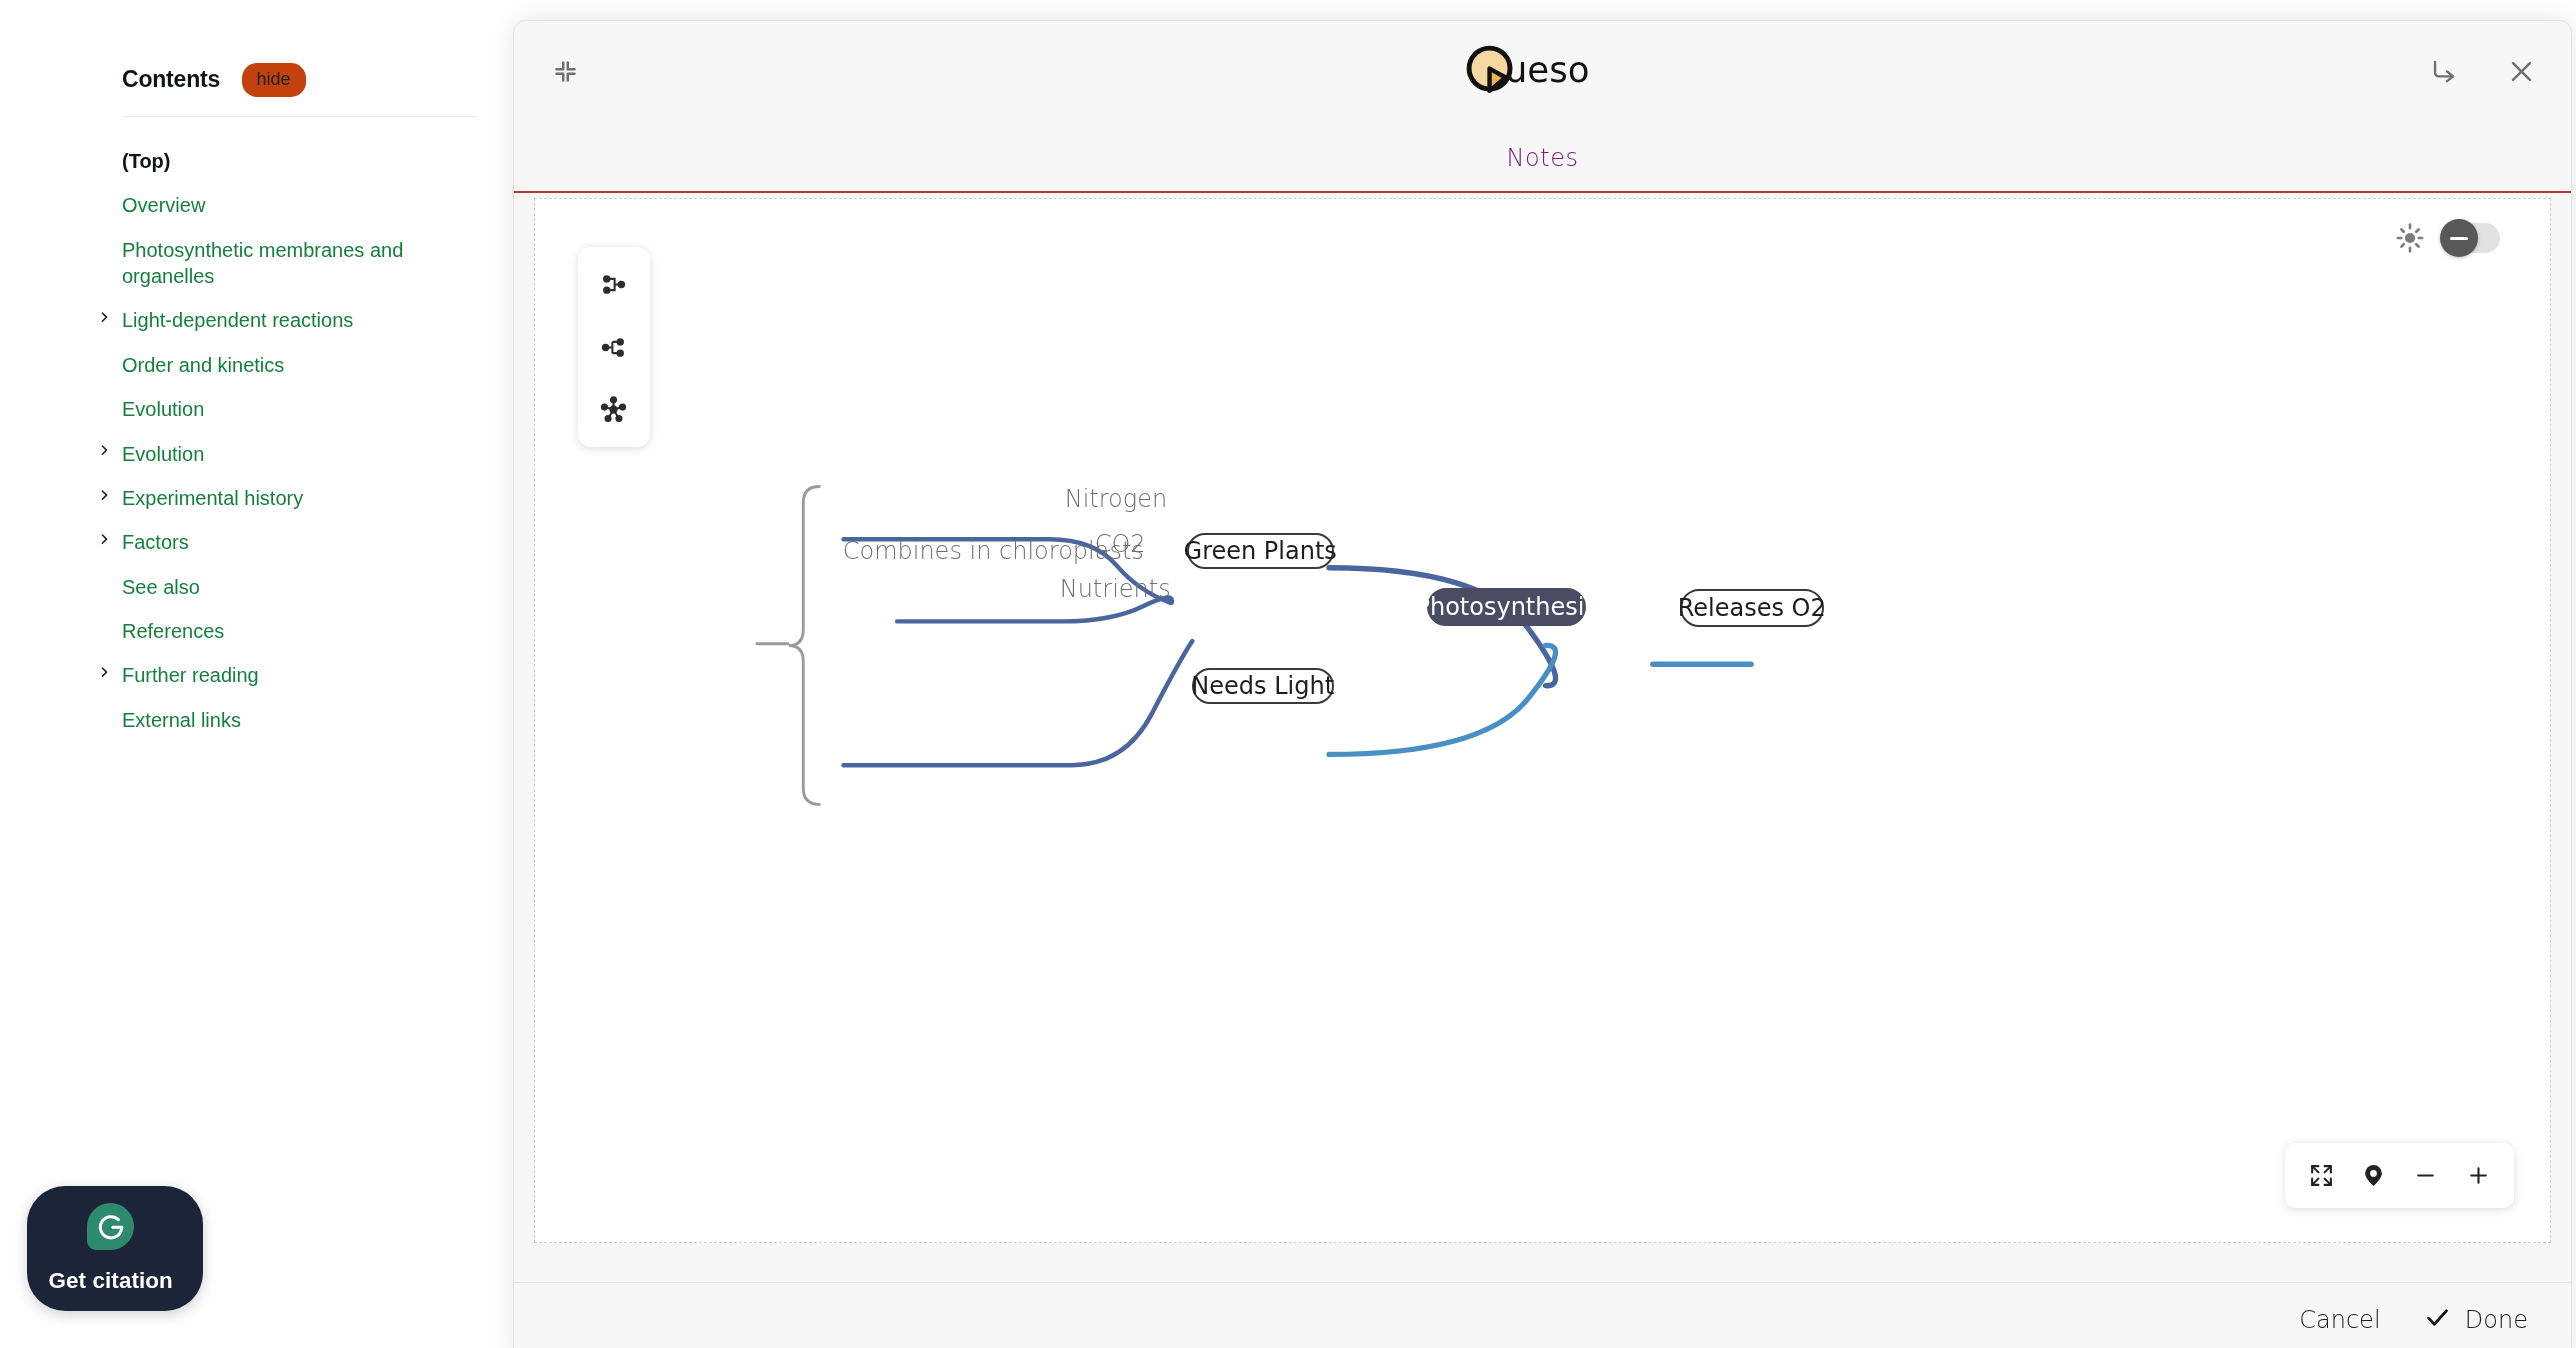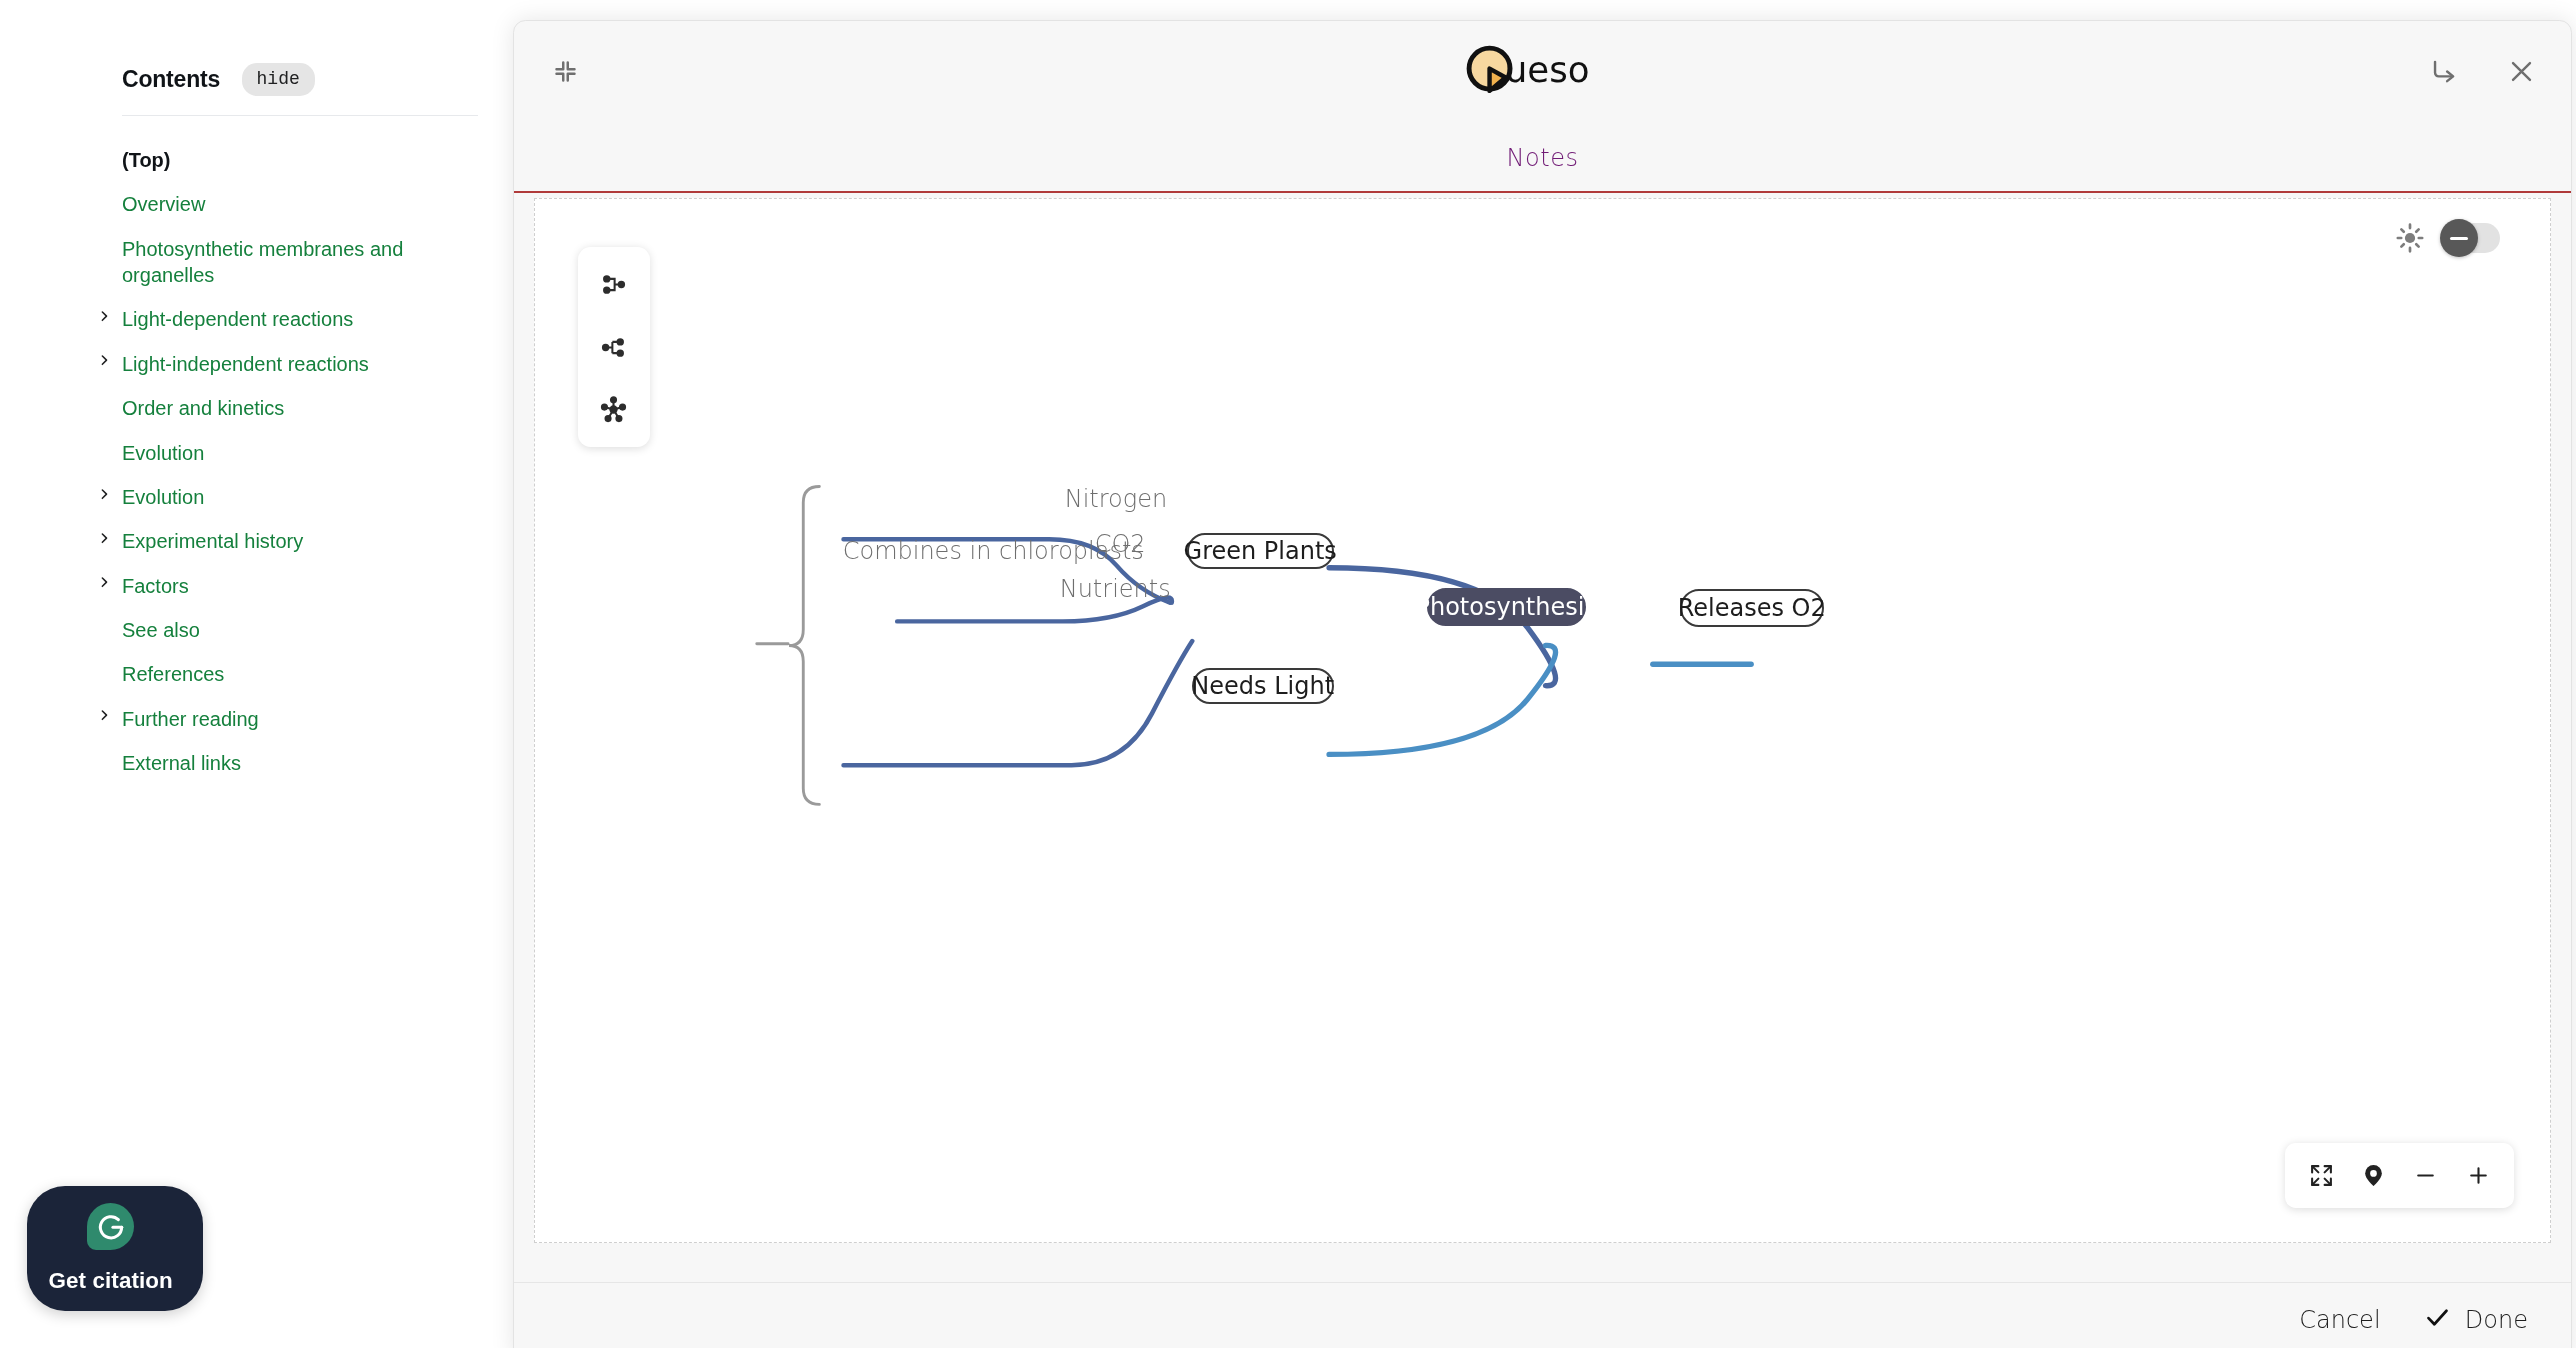--- a/index.html
+++ b/index.html
@@ -11,22 +11,22 @@
   }
   #root { position: relative; width: 2576px; height: 1349px; }
 
   
   .wiki-page { position: absolute; inset: 0; background: #fff; }
 
   .toc { position: absolute; left: 0; top: 0; width: 514px; padding: 63px 36px 0 122px; }
   .toc-head { display: flex; align-items: center; gap: 21.5px; }
   .toc-title { font-size: 23px; font-weight: 700; color: #101418; letter-spacing: -0.2px; }
   .toc-hide {
-    background: #e5e5e5; color: #202122; border: none; border-radius: 15px;
-    font-size: 18px; padding: 6.3px 15px; font-family: Liberation Mono, monospace; cursor: pointer;
+    background: #c2410c; color: #202122; border: none; border-radius: 15px;
+    font-size: 18px; padding: 6.3px 15px; font-family: Liberation Sans, sans-serif; cursor: pointer;
   }
   .toc-rule { margin-top: 19.7px; border-top: 0.9px solid #e7e9ec; width: 100%; }
   .toc-list { margin-top: 21.5px; list-style: none; }
   .toc-item { position: relative; padding: 9px 0 9px 0; }
   .toc-item .chev {
     position: absolute; left: -25px; top: 11.6px; width: 14.3px; height: 14.3px;
     color: #202122; cursor: pointer;
   }
   .toc-link { font-size: 20px; line-height: 1.32; color: #15803d; cursor: pointer; }
   .toc-link.top { color: #101418; font-weight: 700; }
@@ -175,23 +175,20 @@
         <button class="toc-hide">hide</button>
       </div>
       <div class="toc-rule"></div>
       <ul class="toc-list" id="toc-list">
           <li class="toc-item"><span class="toc-link top">(Top)</span></li>
           <li class="toc-item"><span class="toc-link">Overview</span></li>
           <li class="toc-item"><span class="toc-link">Photosynthetic membranes and organelles</span></li>
           <li class="toc-item"><span class="chev"><svg viewBox="0 0 24 24" width="14.3" height="14.3" fill="none" stroke="currentColor" stroke-width="2.6" stroke-linecap="round" stroke-linejoin="round">
                 <path d="M9 5l7 7-7 7"></path>
               </svg></span><span class="toc-link">Light-dependent reactions</span></li>
-          <li class="toc-item"><span class="chev"><svg viewBox="0 0 24 24" width="14.3" height="14.3" fill="none" stroke="currentColor" stroke-width="2.6" stroke-linecap="round" stroke-linejoin="round">
-                <path d="M9 5l7 7-7 7"></path>
-              </svg></span><span class="toc-link">Light-independent reactions</span></li>
           <li class="toc-item"><span class="toc-link">Order and kinetics</span></li>
           <li class="toc-item"><span class="toc-link">Evolution</span></li>
           <li class="toc-item"><span class="chev"><svg viewBox="0 0 24 24" width="14.3" height="14.3" fill="none" stroke="currentColor" stroke-width="2.6" stroke-linecap="round" stroke-linejoin="round">
                 <path d="M9 5l7 7-7 7"></path>
               </svg></span><span class="toc-link">Evolution</span></li>
           <li class="toc-item"><span class="chev"><svg viewBox="0 0 24 24" width="14.3" height="14.3" fill="none" stroke="currentColor" stroke-width="2.6" stroke-linecap="round" stroke-linejoin="round">
                 <path d="M9 5l7 7-7 7"></path>
               </svg></span><span class="toc-link">Experimental history</span></li>
           <li class="toc-item"><span class="chev"><svg viewBox="0 0 24 24" width="14.3" height="14.3" fill="none" stroke="currentColor" stroke-width="2.6" stroke-linecap="round" stroke-linejoin="round">
                 <path d="M9 5l7 7-7 7"></path>

